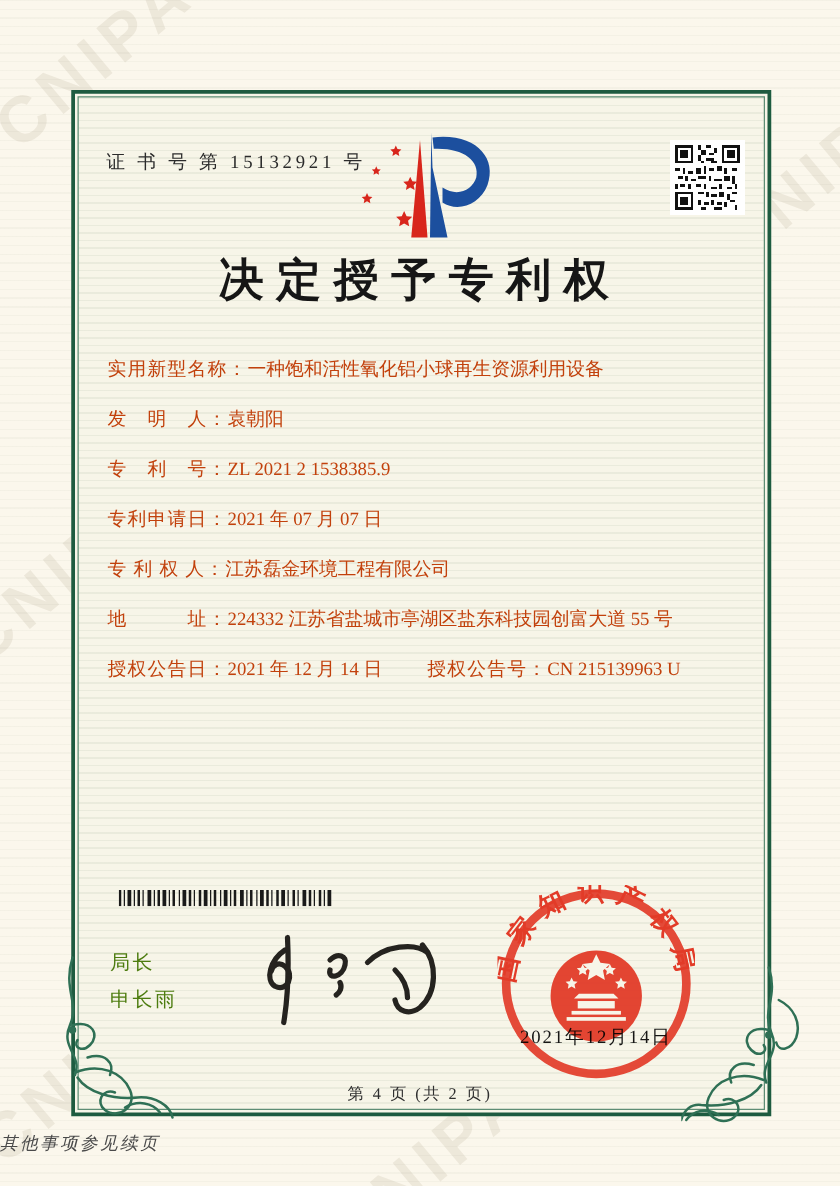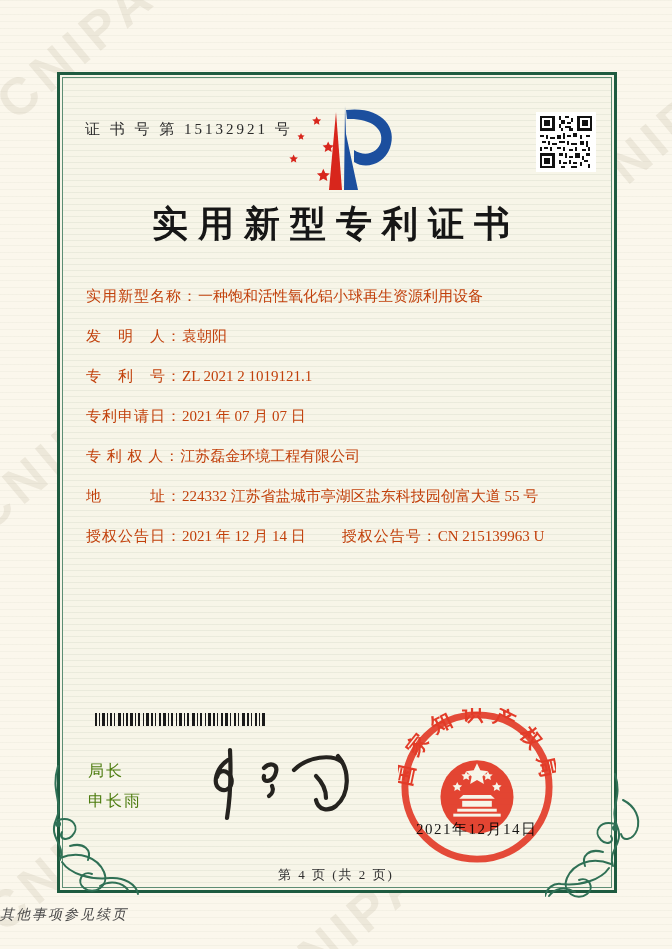--- a/index.html
+++ b/index.html
@@ -167,26 +167,26 @@
       <rect x="16" y="22" width="2" height="1"></rect>
         <rect x="19" y="22" width="1" height="2"></rect>
         <rect x="21" y="21" width="2" height="1"></rect>
       <rect x="10" y="24" width="2" height="1"></rect>
         <rect x="15" y="24" width="3" height="1"></rect>
         <rect x="23" y="23" width="1" height="2"></rect>
     </g>
   </svg>
 </div>
 
-<div class="title">实用新型专利证书</div>
+<div class="title">决定授予专利权</div>
 
 <div class="fields">
   <div class="field-row"><span class="lbl">实用新型名称：</span><span>一种饱和活性氧化铝小球再生资源利用设备</span></div>
   <div class="field-row"><span class="lbl">发　明　人：</span><span>袁朝阳</span></div>
-  <div class="field-row"><span class="lbl">专　利　号：</span><span>ZL 2021 2 1019121.1</span></div>
+  <div class="field-row"><span class="lbl">专　利　号：</span><span>ZL 2021 2 1538385.9</span></div>
   <div class="field-row"><span class="lbl">专利申请日：</span><span>2021 年 07 月 07 日</span></div>
   <div class="field-row"><span class="lbl">专 利 权 人：</span><span>江苏磊金环境工程有限公司</span></div>
   <div class="field-row"><span class="lbl">地　　　址：</span><span>224332 江苏省盐城市亭湖区盐东科技园创富大道 55 号</span></div>
   <div class="field-row grant-row">
     <span><span class="lbl">授权公告日：</span><span>2021 年 12 月 14 日</span></span>
     <span><span class="lbl">授权公告号：</span><span>CN 215139963 U</span></span>
   </div>
 </div>
 
 <div class="paragraphs">

